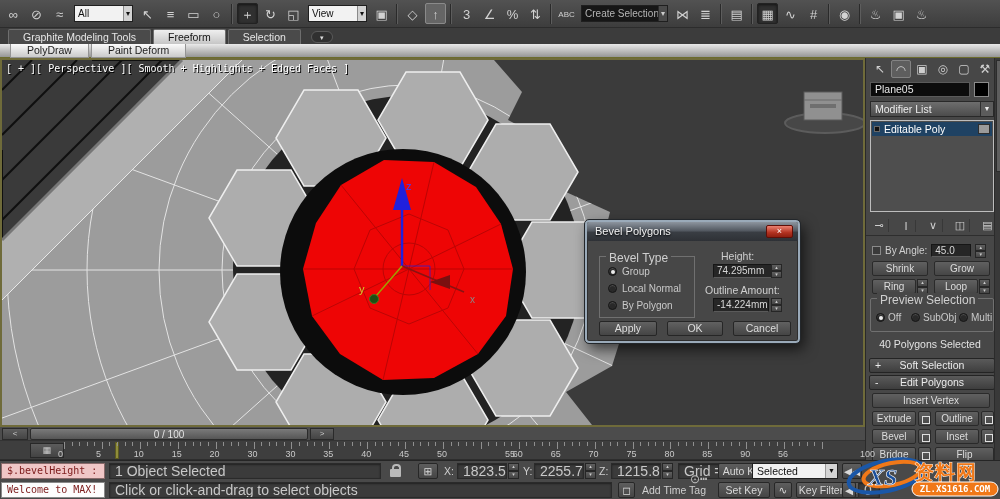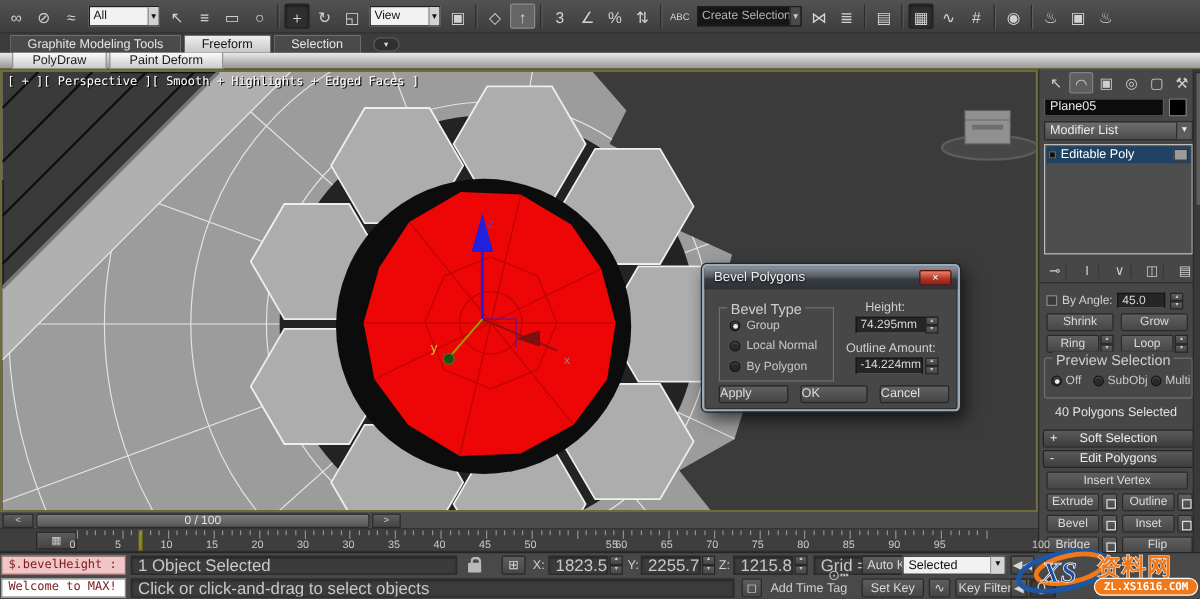--- a/index.html
+++ b/index.html
@@ -65,21 +65,21 @@
   .radio{width:9px;height:9px;border-radius:50%;background:#292929;border:1px solid #161616;
     box-shadow:inset 0 1px 1px rgba(255,255,255,.18);flex:none}
   .radio.on::after{content:"";display:block;width:4px;height:4px;margin:1.5px;border-radius:50%;background:#ececec}
   .dlabel{position:absolute;font-size:10.5px;color:#cfcfcf}
   .dfield{position:absolute;height:14px;background:#262626;border:1px solid #161616;border-bottom-color:#5a5a5a;
     color:#d6d6d6;font-size:10px;line-height:12px;padding:0 3px;overflow:hidden;white-space:nowrap}
   .spin{position:absolute;width:11px;height:14px;display:flex;flex-direction:column}
   .spin b{flex:1;background:linear-gradient(#5f5f5f,#454545);border:1px solid #262626;color:#ccc;
     font-size:5px;line-height:5px;text-align:center;font-weight:normal}
   .dbtn{position:absolute;height:15px;background:linear-gradient(#616161,#454545);border:1px solid #262626;
-    border-radius:2px;color:#dedede;font-size:10.5px;line-height:13px;}
+    border-radius:2px;color:#dedede;font-size:10.5px;line-height:13px;text-align:center}
 
   
   #command-panel{left:865px;top:58px;width:135px;height:404px;background:var(--panel_bg);border-left:1px solid #2a2a2a}
   .ptab{position:absolute;top:2px;width:20px;height:18px;color:#cfcfcf;font-size:12px;line-height:18px;text-align:center;border-radius:2px}
   .ptab.active{background:#5e5e5e;border:1px solid #838383}
   #object-name{left:4px;top:24px;width:100px;height:15px;background:#0c0c0c;border:1px solid #5a5a5a;
     color:#e8e8e8;font-size:10.5px;line-height:13px;padding:0 4px}
   #object-color-swatch{left:108px;top:24px;width:15px;height:15px;background:#000;border:1px solid #8a8a8a}
   #modifier-list{left:4px;top:43px;width:124px;height:16px;background:linear-gradient(#6e6e6e,#4c4c4c);
     border:1px solid #292929;color:#ececec;font-size:10.5px;line-height:14px;padding:0 4px}
@@ -574,21 +574,21 @@
       <div class="tick" style="left: 723.46px; height: 4px;"></div>
       <div class="tick" style="left: 731.04px; height: 4px;"></div>
       <div class="tick" style="left: 738.62px; height: 4px;"></div>
       <div class="tick" style="left: 746.2px; height: 7px;"></div>
       <div class="ticklabel" style="left: 740.2px;">90</div>
       <div class="tick" style="left: 753.78px; height: 4px;"></div>
       <div class="tick" style="left: 761.36px; height: 4px;"></div>
       <div class="tick" style="left: 768.94px; height: 4px;"></div>
       <div class="tick" style="left: 776.52px; height: 4px;"></div>
       <div class="tick" style="left: 784.1px; height: 7px;"></div>
-      <div class="ticklabel" style="left: 778.1px;">95</div>
+      <div class="ticklabel" style="left: 778.1px;">56</div>
       <div class="tick" style="left: 791.68px; height: 4px;"></div>
       <div class="tick" style="left: 799.26px; height: 4px;"></div>
       <div class="tick" style="left: 806.84px; height: 4px;"></div>
       <div class="tick" style="left: 814.42px; height: 4px;"></div>
       <div class="tick" style="left: 822px; height: 7px;"></div>
       <div class="ticklabel" style="left: 860px;">100</div>
     </div>
 
   <div id="status-bar" class="abs">
     <div class="sfield mono" id="maxscript-line">$.bevelHeight :</div>

